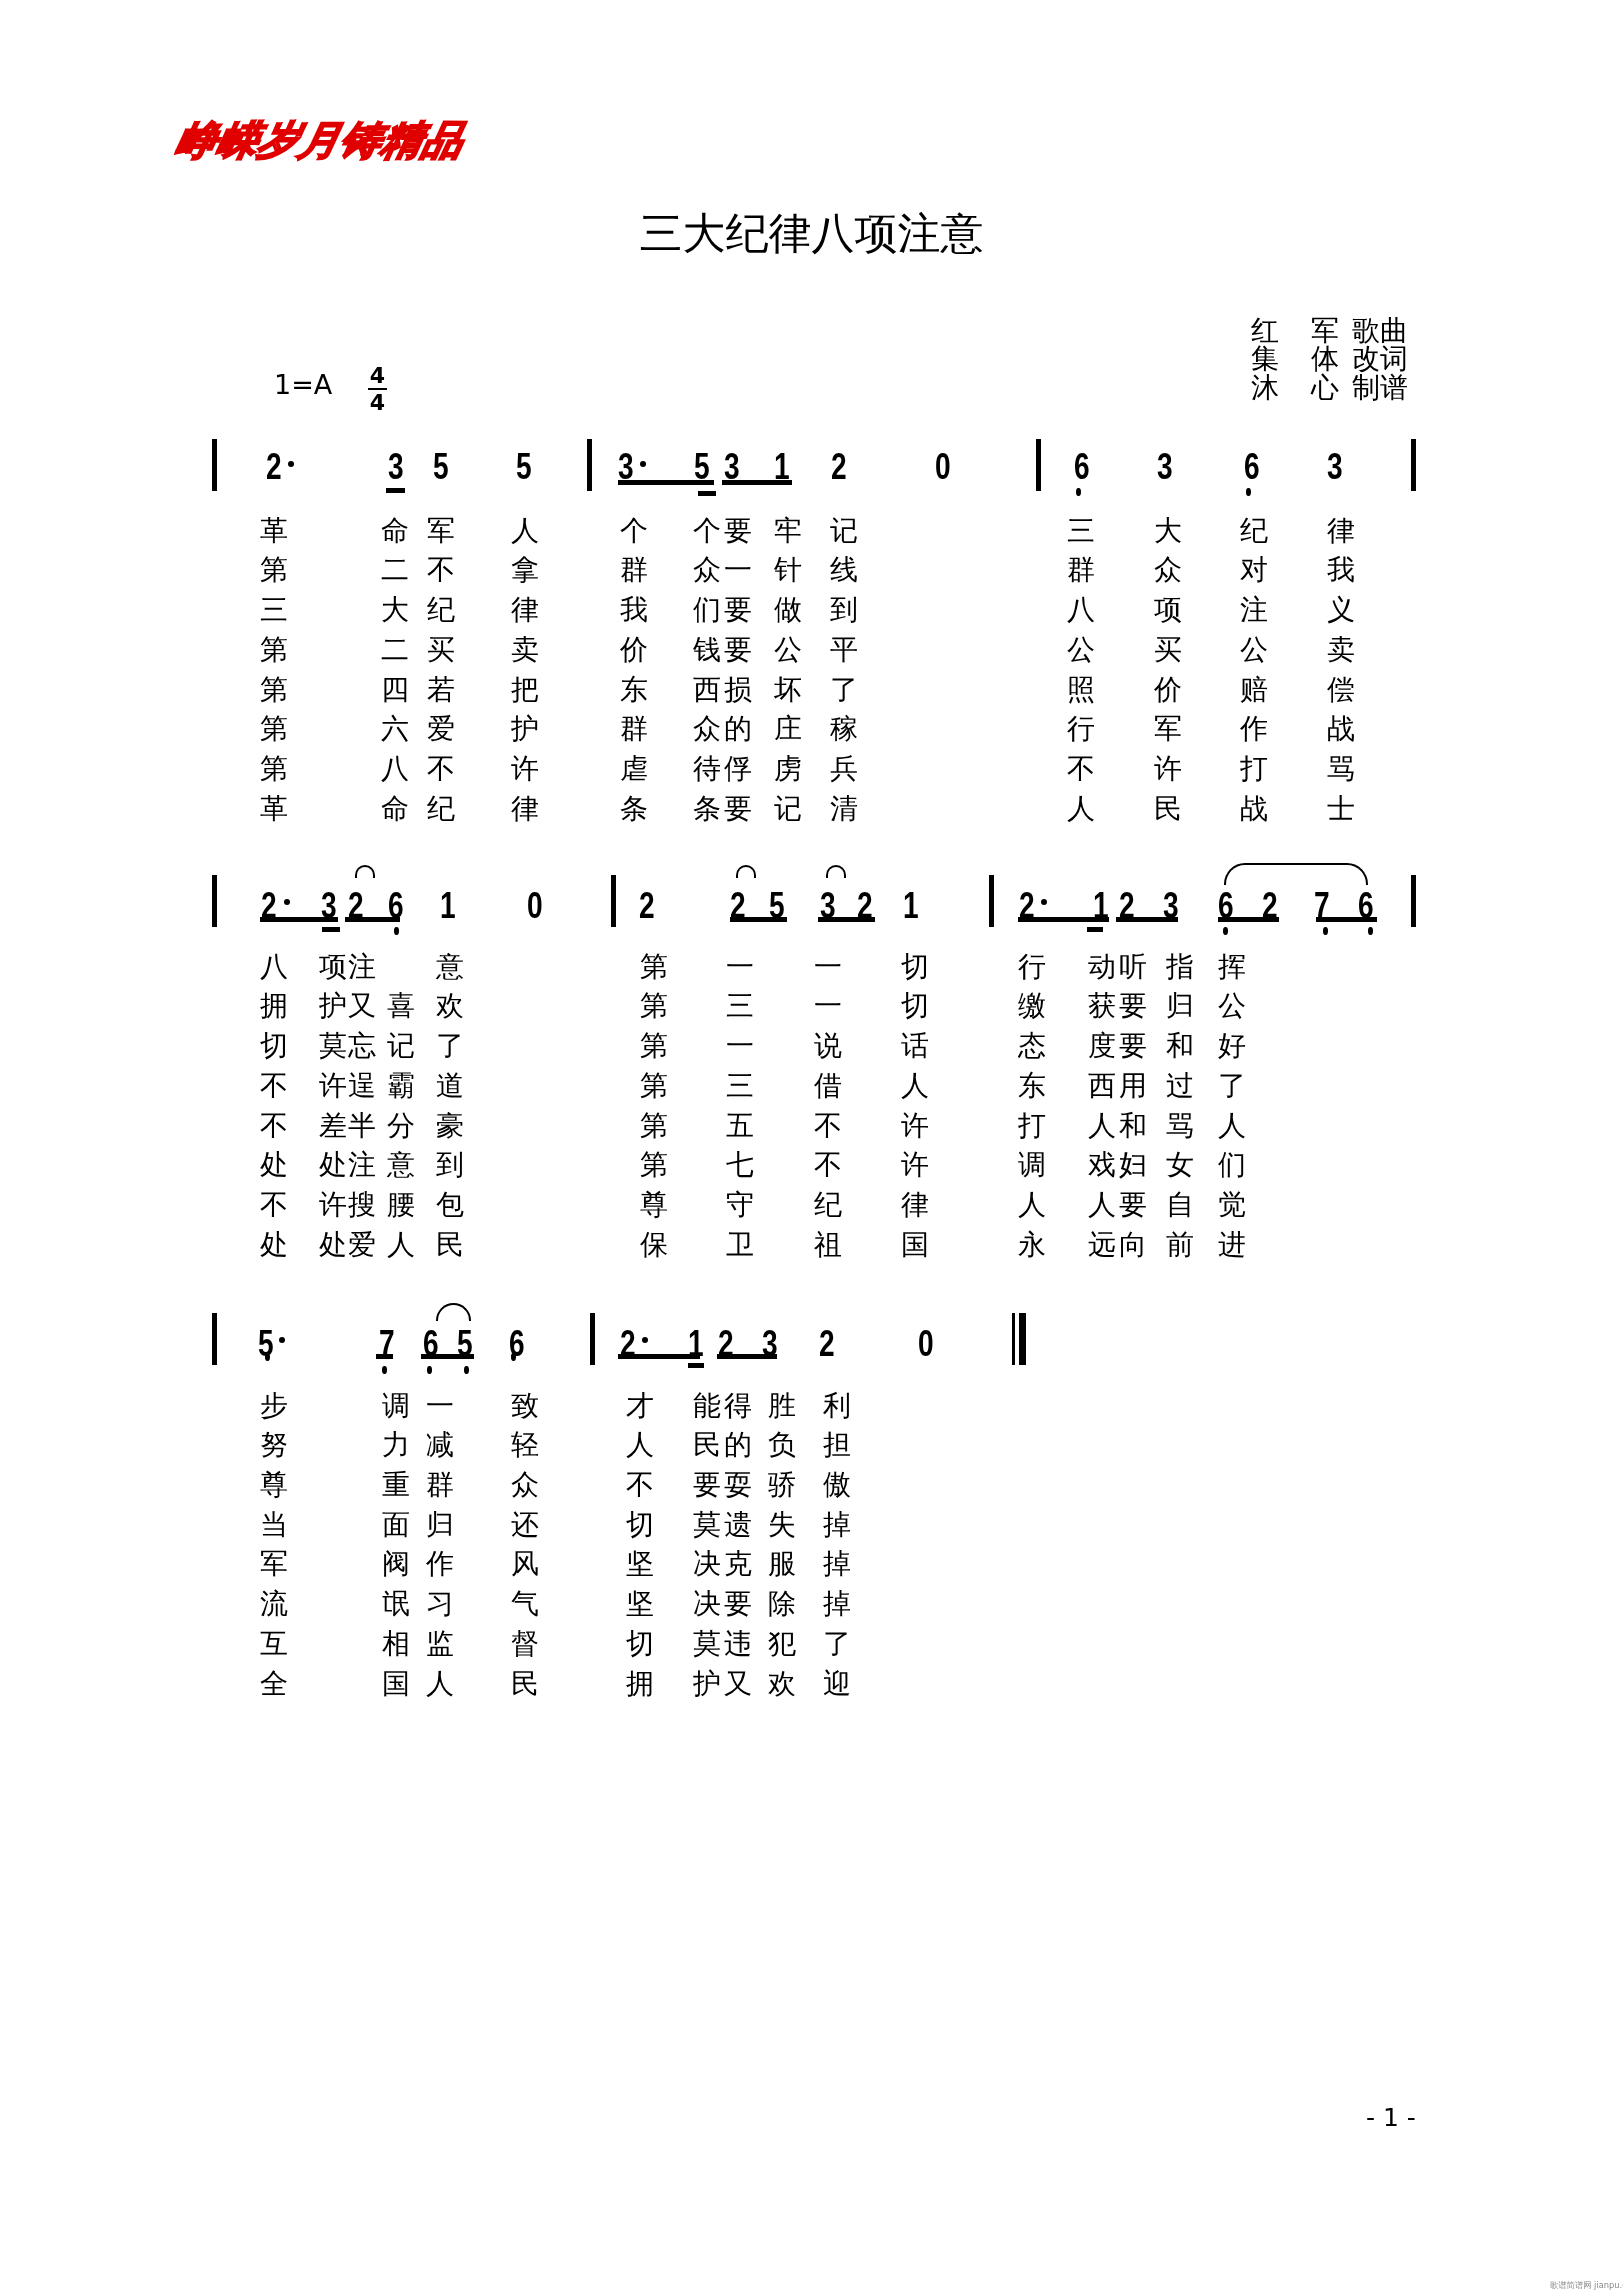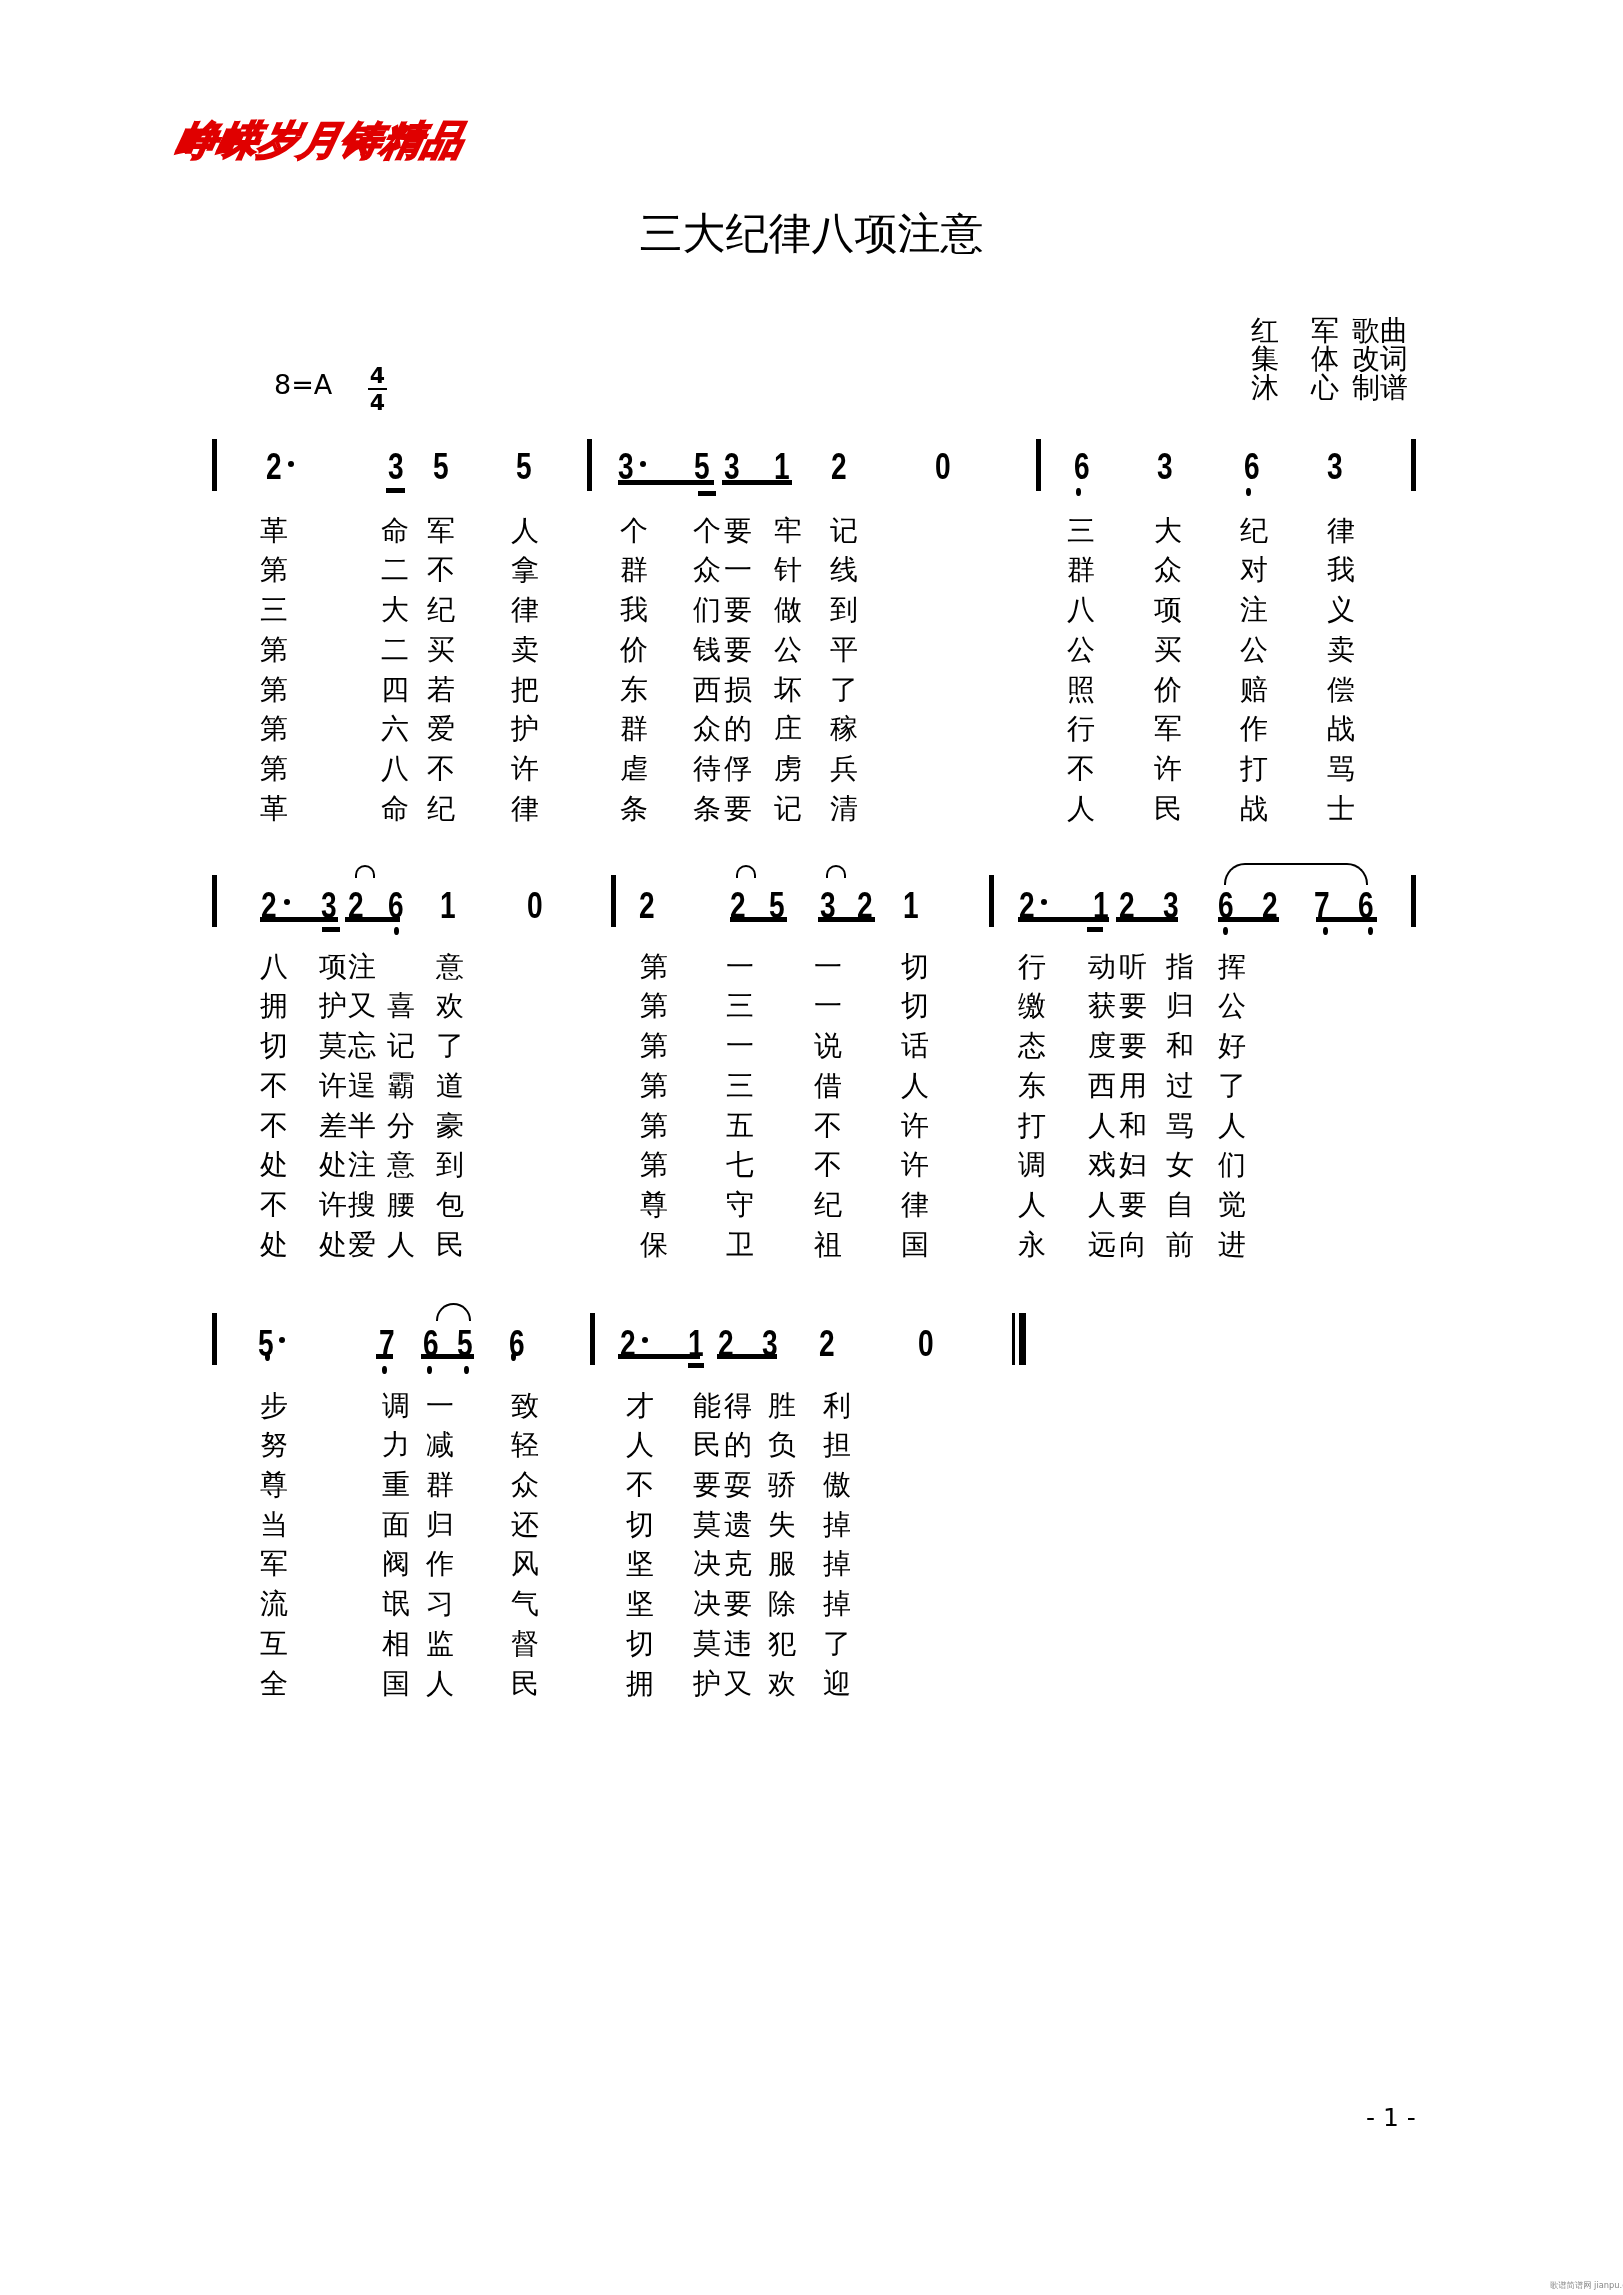--- a/index.html
+++ b/index.html
@@ -37,21 +37,21 @@
   <span style="left:0">集</span>
   <span style="left:60px">体</span>
   <span style="left:101px">改词</span>
 </div>
 <div class="abs credit" style="left:1251px;top:369px;width:208px;height:31px;">
   <span style="left:0">沐</span>
   <span style="left:60px">心</span>
   <span style="left:101px">制谱</span>
 </div>
 
-<div class="abs key">8=A</div>
+<div class="abs key">1=A</div>
 <div class="abs ts">
   <div>4</div>
   <div class="line"></div>
   <div>4</div>
 </div>
 
 <div>
   <div class="bar" style="left:212px;top:439px;height:52px;"></div>
   <div class="bar" style="left:587px;top:439px;height:52px;"></div>
   <div class="bar" style="left:1036px;top:439px;height:52px;"></div>

